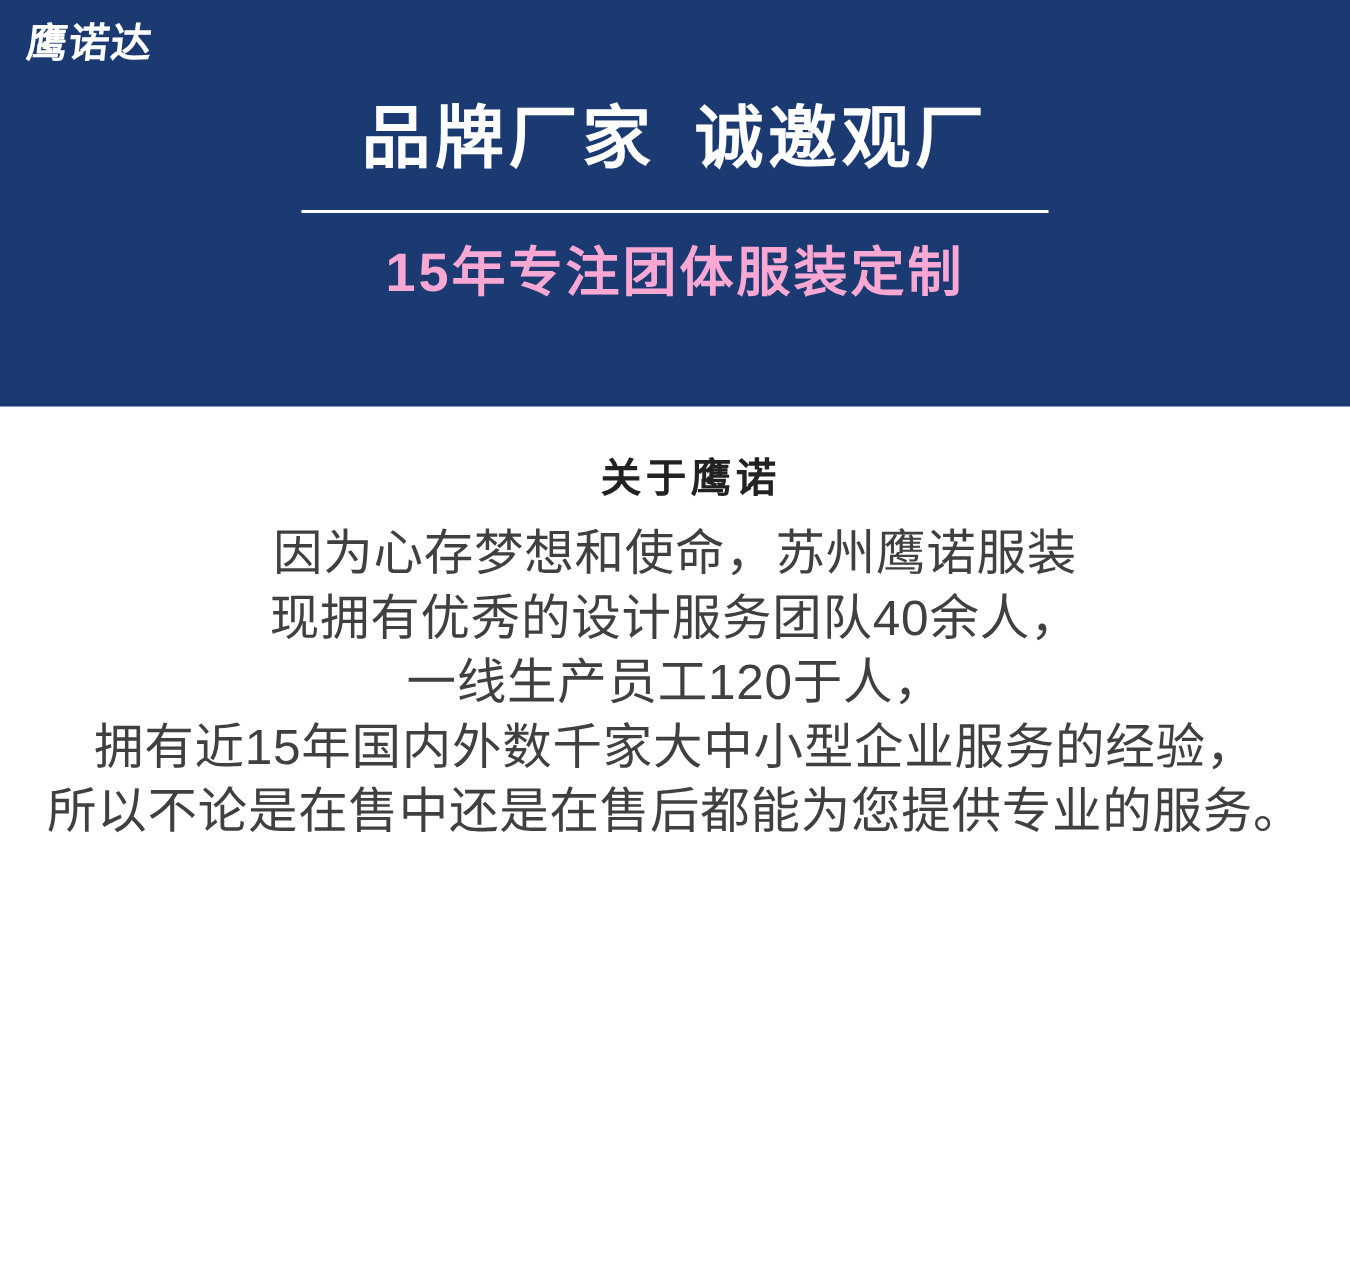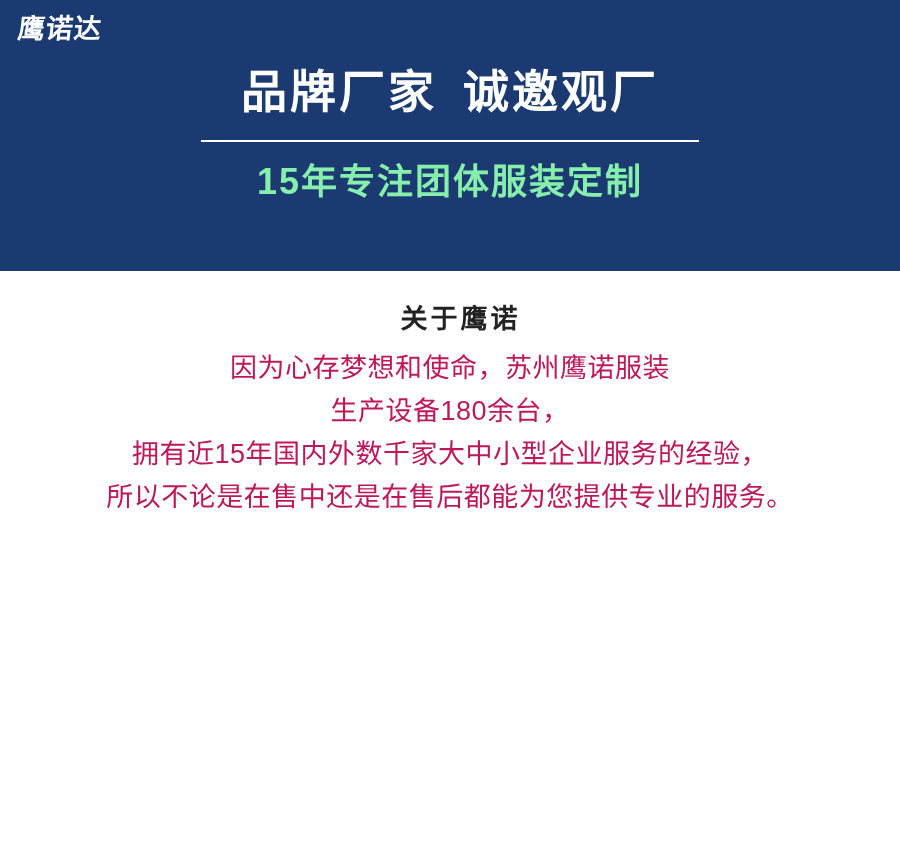--- a/index.html
+++ b/index.html
@@ -80,21 +80,21 @@
     margin-top: 20px;
     width: 498px;
     height: 2px;
     background: #ffffff;
   }
 
   .banner-subtitle {
     margin-top: 18px;
     font-size: 36px;
     font-weight: bold;
-    color: #86efac;
+    color: #f9a8d4;
     letter-spacing: 2px;
     line-height: 44px;
     white-space: nowrap;
   }
 
   
   .about {
     position: relative;
     width: 900px;
     padding-top: 28px;
@@ -109,22 +109,22 @@
     line-height: 40px;
     margin-bottom: 8px;
     margin-left: 21px;
   }
 
   .about-lines {
     display: block;
   }
 
   .about-line {
-    font-size: 27px;
-    color: #be185d;
+    font-size: 33px;
+    color: #404040;
     line-height: 43px;
     letter-spacing: 0.5px;
     white-space: nowrap;
   }
 </style>
 </head>
 <body>
 
 <div class="page">
 
@@ -140,19 +140,20 @@
       </div>
       <div class="banner-rule"></div>
       <div class="banner-subtitle">15年专注团体服装定制</div>
     </div>
   </div>
 
   <div class="about">
     <div class="about-title">关于鹰诺</div>
     <div class="about-lines">
         <div class="about-line">因为心存梦想和使命，苏州鹰诺服装</div>
-        <div class="about-line">生产设备180余台，</div>
+        <div class="about-line">现拥有优秀的设计服务团队40余人，</div>
+        <div class="about-line">一线生产员工120于人，</div>
         <div class="about-line">拥有近15年国内外数千家大中小型企业服务的经验，</div>
         <div class="about-line">所以不论是在售中还是在售后都能为您提供专业的服务。</div>
       </div>
   </div>
 
 </div>
 
 </body></html>

